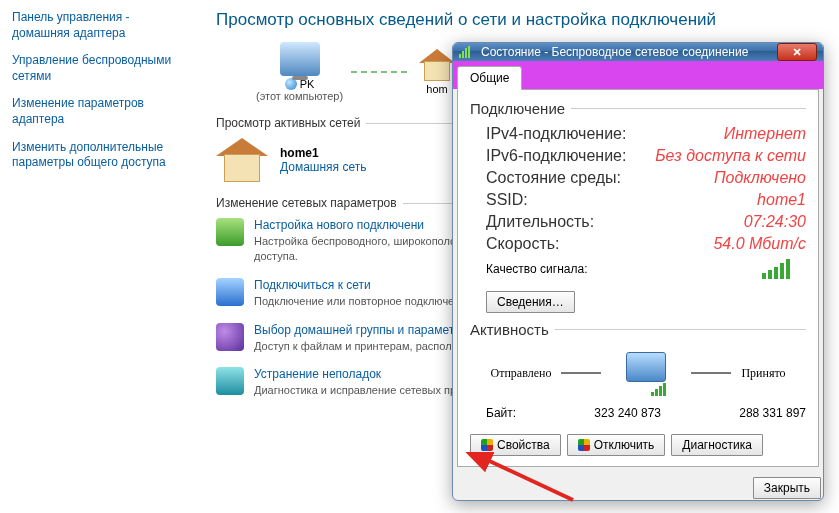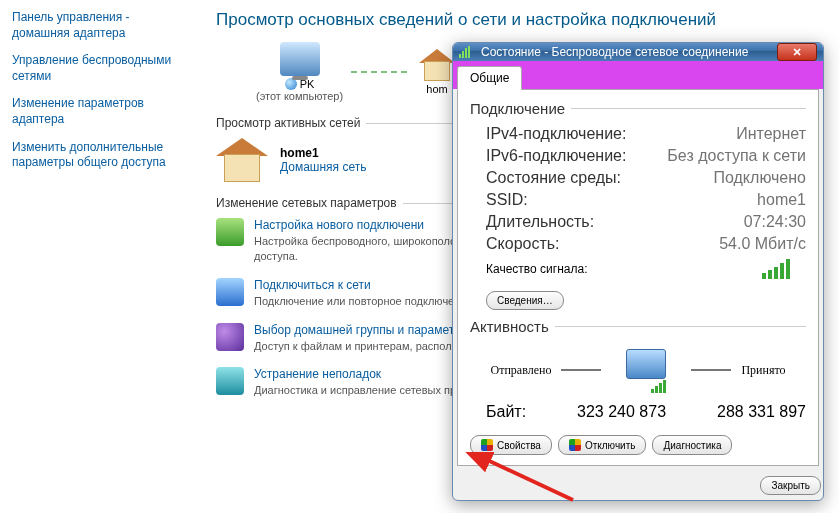--- a/index.html
+++ b/index.html
@@ -119,39 +119,39 @@
     border-radius:3px 3px 0 0;font-size:12px;position:relative;top:1px;cursor:pointer;
   }
   .tabcontent{
     flex:1;background:#fff;margin:0 4px 4px;border:1px solid #aaa;padding:10px 12px;
     display:flex;flex-direction:column;
   }
   .group-label{font-size:15px;color:#333;display:flex;align-items:center;gap:6px;margin-bottom:6px;}
   .group-label::after{content:"";flex:1;height:1px;background:#ccc;}
   .kv{display:flex;justify-content:space-between;font-size:16px;padding:2px 0 2px 16px;}
   .kv .k{color:#333;}
-  .kv .v{color:#737373;}
+  .kv .v{color:#ef4444;font-style:italic;}
   .sig-row{display:flex;align-items:center;justify-content:space-between;padding:4px 16px 4px 16px;}
   .sigbars{display:flex;align-items:flex-end;gap:2px;height:20px;}
   .sigbars span{width:4px;background:#3aa835;}
   .btnrow{display:flex;gap:6px;margin:8px 0 8px 16px;}
   .wbtn{
-    padding:3px 10px;font-size:10px;background:linear-gradient(#fdfdfd,#e5e5e5);
-    border:1px solid #8a8a8a;border-radius:9px;cursor:pointer;
+    padding:3px 10px;font-size:12px;background:linear-gradient(#fdfdfd,#e5e5e5);
+    border:1px solid #8a8a8a;border-radius:1px;cursor:pointer;
     display:inline-flex;align-items:center;gap:4px;
   }
   .shield{width:12px;height:12px;display:inline-block;background:conic-gradient(#e8b000 0 25%,#d02020 0 50%,#2050c0 0 75%,#20a020 0);border-radius:2px;}
   .activity{display:flex;align-items:center;justify-content:center;gap:10px;margin:6px 0;}
   .act-label{font-size:12px;font-family:Liberation Serif, serif;}
   .act-center{position:relative;width:70px;height:46px;}
   .act-monitor{position:absolute;top:2px;left:15px;width:40px;height:30px;background:linear-gradient(#b8dcff,#4a88c8);border:1px solid #3a6aa0;border-radius:3px;}
   .act-sig{position:absolute;bottom:0;left:40px;display:flex;align-items:flex-end;gap:1px;}
   .act-sig span{width:3px;background:#3aa835;}
   .act-line{width:40px;height:2px;background:#777;}
-  .bytes-row{display:flex;justify-content:space-between;font-size:16px;padding:4px 0 4px 16px;}
+  .bytes-row{display:flex;justify-content:space-between;font-size:12px;padding:4px 0 4px 16px;}
   .bottom-btns{display:flex;gap:6px;margin-top:auto;padding-top:10px;}
   .footer-row{display:flex;justify-content:flex-end;padding:6px 2px;}
 
   .arrow{
     position:absolute;
     left:463px; top:452px;
     width:120px;height:50px;
     pointer-events:none;
   }
 </style>

